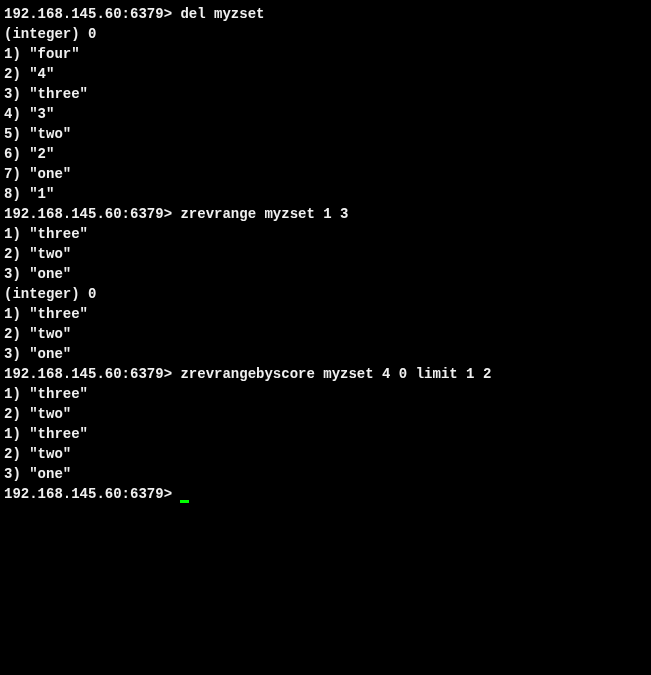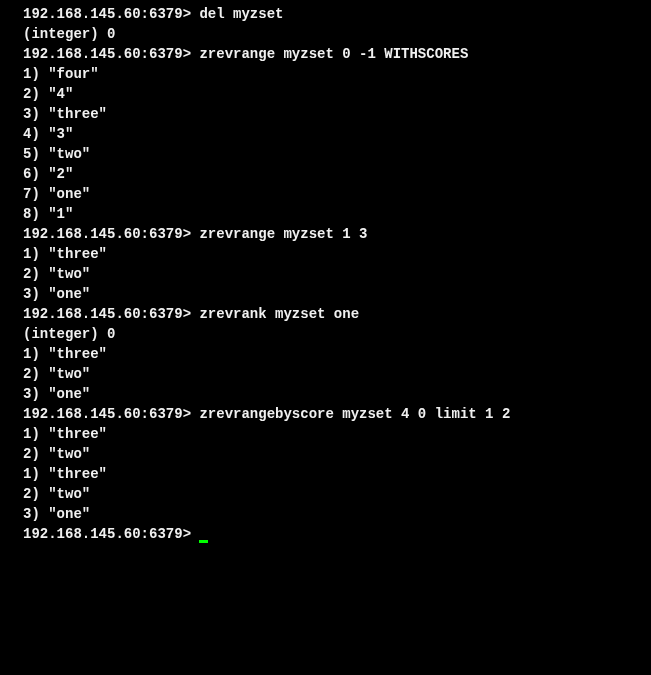--- a/index.html
+++ b/index.html
@@ -9,51 +9,48 @@
       color: #f0f0f0;
       font-family: "Consolas", "Courier New", monospace;
       font-size: 14px;
       line-height: 20px;
       width: 651px;
       box-sizing: border-box;
       font-weight: bold;
     }
     .line {
       white-space: pre;
-      margin-left: 19px;
     }
     .cursor {
       display: inline-block;
       width: 9px;
       height: 3px;
       background: #00ff00;
       vertical-align: bottom;
       margin-bottom: 1px;
     }
   </style>
 </head>
 <body>
 
 <div id="terminal">
     <div class="line"><span>192.168.145.60:6379&gt; </span><span>del myzset</span></div>
     <div class="line">(integer) 0</div>
-    <div class="line"><span>192.168.145.60:6379&gt; </span><span>zrevrange myzset 0 -1 WITHSCORES</span></div>
     <div class="line">1) "four"</div>
     <div class="line">2) "4"</div>
     <div class="line">3) "three"</div>
     <div class="line">4) "3"</div>
     <div class="line">5) "two"</div>
     <div class="line">6) "2"</div>
     <div class="line">7) "one"</div>
     <div class="line">8) "1"</div>
     <div class="line"><span>192.168.145.60:6379&gt; </span><span>zrevrange myzset 1 3</span></div>
     <div class="line">1) "three"</div>
     <div class="line">2) "two"</div>
     <div class="line">3) "one"</div>
-    <div class="line"><span>192.168.145.60:6379&gt; </span><span>zrevrank myzset one</span></div>
     <div class="line">(integer) 0</div>
     <div class="line">1) "three"</div>
     <div class="line">2) "two"</div>
     <div class="line">3) "one"</div>
     <div class="line"><span>192.168.145.60:6379&gt; </span><span>zrevrangebyscore myzset 4 0 limit 1 2</span></div>
     <div class="line">1) "three"</div>
     <div class="line">2) "two"</div>
     <div class="line">1) "three"</div>
     <div class="line">2) "two"</div>
     <div class="line">3) "one"</div>

